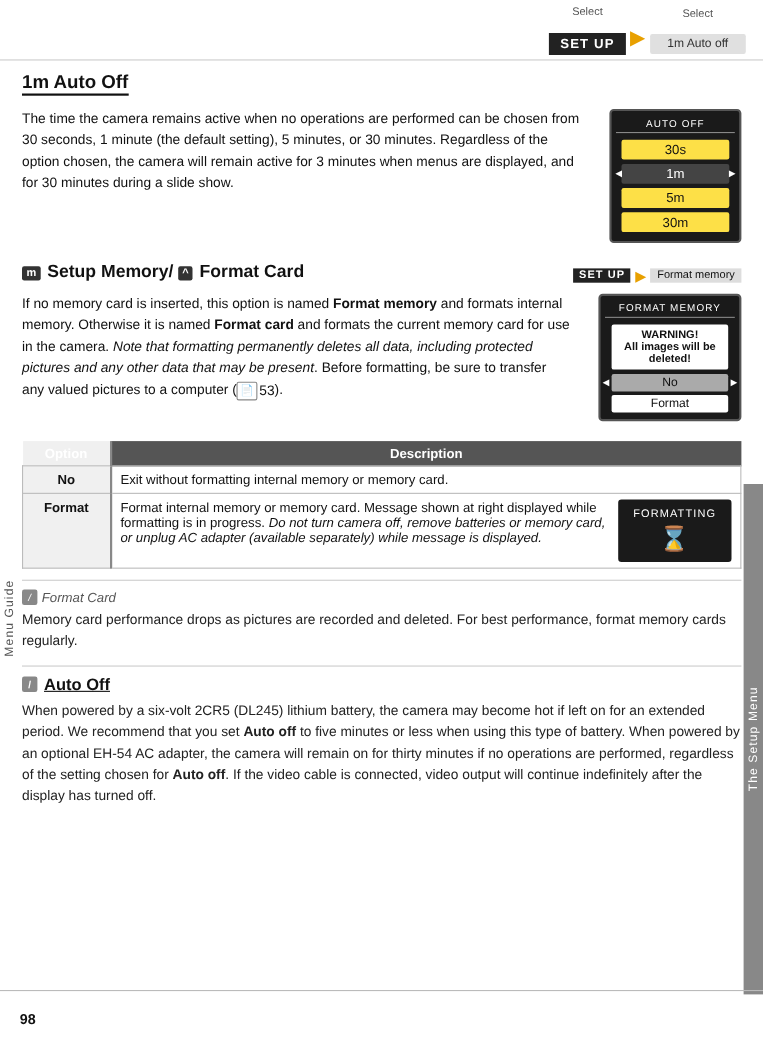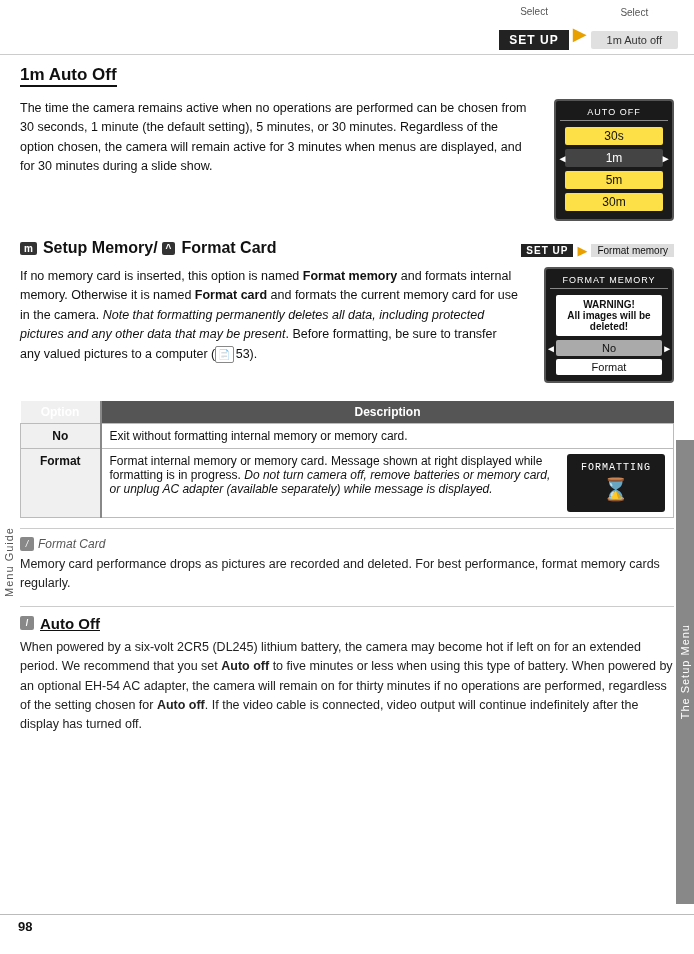--- a/index.html
+++ b/index.html
@@ -243,21 +243,20 @@
     .formatting-box {
       float: right;
       margin-left: 10px;
       background: #1a1a1a;
       color: #fff;
       font-size: 11px;
       text-align: center;
       padding: 8px 14px;
       border-radius: 3px;
       min-width: 80px;
-      font-family: Liberation Mono, monospace;
     }
     .formatting-icon {
       font-size: 22px;
       margin-top: 4px;
       color: #aaa;
     }
     .note-section {
       border-top: 1px solid #ccc;
       padding-top: 8px;
       margin-top: 6px;
@@ -334,25 +333,25 @@
     }
     .sidebar-right-label {
       writing-mode: vertical-rl;
       transform: rotate(180deg);
       font-size: 11px;
       color: #fff;
       letter-spacing: 1px;
     }
     .page-footer {
       position: absolute;
-      bottom: 16px;
+      bottom: 2px;
       left: 0;
       right: 0;
       border-top: 1px solid #bbb;
-      padding: 4px 18px;
+      padding: 18px 18px;
       display: flex;
       align-items: center;
     }
     .page-number {
       font-size: 13px;
       font-weight: bold;
       color: #111;
     }
     .content-wrapper {
       padding-left: 20px;

